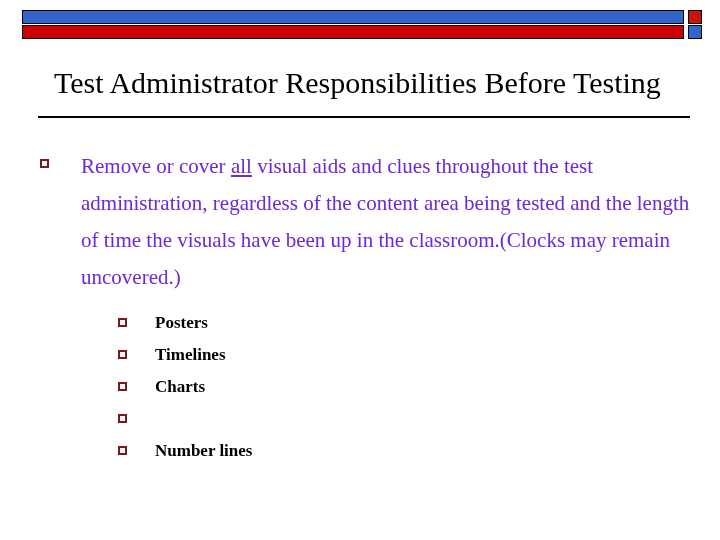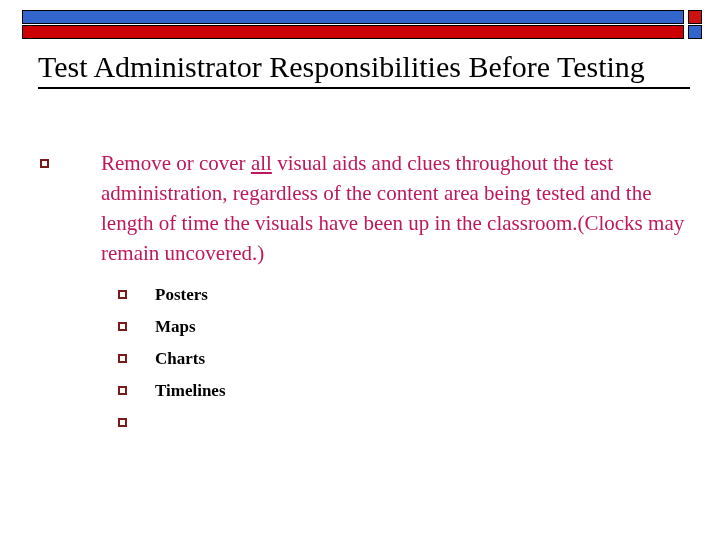--- a/index.html
+++ b/index.html
@@ -50,21 +50,21 @@
   #bar-row-bot  { top: 25px; }
 
   
   #title-block {
     position: absolute;
     left: 38px;
     top: 50px;
     width: 654px;
   }
   #slide-title {
-    margin: 0;
+    margin: 16px;
     font-weight: normal;
     font-size: 30px;
     line-height: 34px;
     color: #000000;
     letter-spacing: 0px;
     font-family: "Liberation Serif", "DejaVu Serif", serif;
   }
   #title-rule {
     margin-top: 3px;
     width: 652px;
@@ -92,25 +92,25 @@
     border: 2px solid #7B1A18;
     box-sizing: border-box;
     background: transparent;
   }
   #main-bullet-marker {
     margin-top: 11px;
     margin-right: 0px;
   }
   #main-bullet-text {
     flex: 1 1 auto;
-    margin-left: 52px;
+    margin-left: 32px;
     margin-right: 28px;
     font-size: 21px;
-    line-height: 30px;
-    color: #be185d;
+    line-height: 37px;
+    color: #6d28d9;
     font-family: "Liberation Serif", "DejaVu Serif", serif;
   }
   .underlined { text-decoration: underline; }
 
   
   #sub-list {
     margin: 12px 12px 0 0;
     padding: 0;
     list-style: none;
   }
@@ -163,28 +163,28 @@
     </div>
   </div>
 
   <ul id="sub-list">
     <li class="sub-item">
       <span class="sq-bullet sub-marker" style="border-color: rgb(123, 26, 24);"></span>
       <span class="sub-label">Posters</span>
     </li>
     <li class="sub-item">
       <span class="sq-bullet sub-marker" style="border-color: rgb(123, 26, 24);"></span>
-      <span class="sub-label">Maps</span>
+      <span class="sub-label">Timelines</span>
     </li>
     <li class="sub-item">
       <span class="sq-bullet sub-marker" style="border-color: rgb(123, 26, 24);"></span>
       <span class="sub-label">Charts</span>
     </li>
     <li class="sub-item">
       <span class="sq-bullet sub-marker" style="border-color: rgb(123, 26, 24);"></span>
-      <span class="sub-label">Timelines</span>
     </li>
     <li class="sub-item">
       <span class="sq-bullet sub-marker" style="border-color: rgb(123, 26, 24);"></span>
+      <span class="sub-label">Number lines</span>
     </li>
   </ul>
 
 </div>
 
 </body></html>

